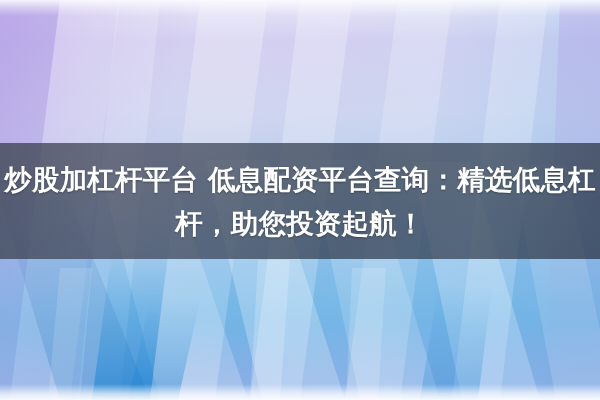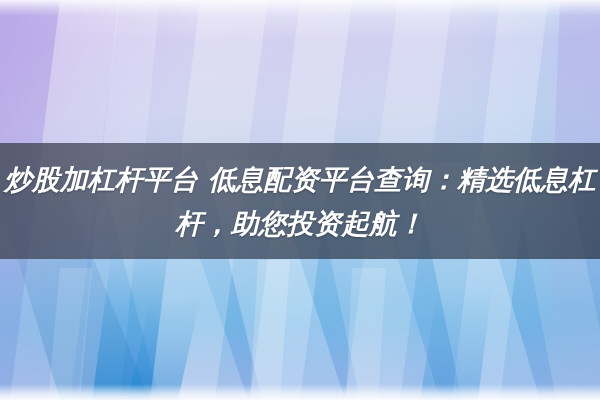--- a/index.html
+++ b/index.html
@@ -116,21 +116,20 @@
     text-align: center;
     color: #ffffff;
     font-family: "DejaVu Sans", "Liberation Sans", sans-serif;
     font-weight: 700;
     font-size: 27.5px;
     line-height: 44px;
     letter-spacing: 0.2px;
     text-shadow: 0 1px 2px rgba(0,0,0,0.30);
     white-space: normal;
     word-break: break-all;
-    font-style: italic;
   }
 </style>
 </head>
 <body>
 
 <div class="banner">
 
   <div class="bg-base"></div>
   <div class="bg-tint-left"></div>
   <div class="bg-tint-bottom"></div>

